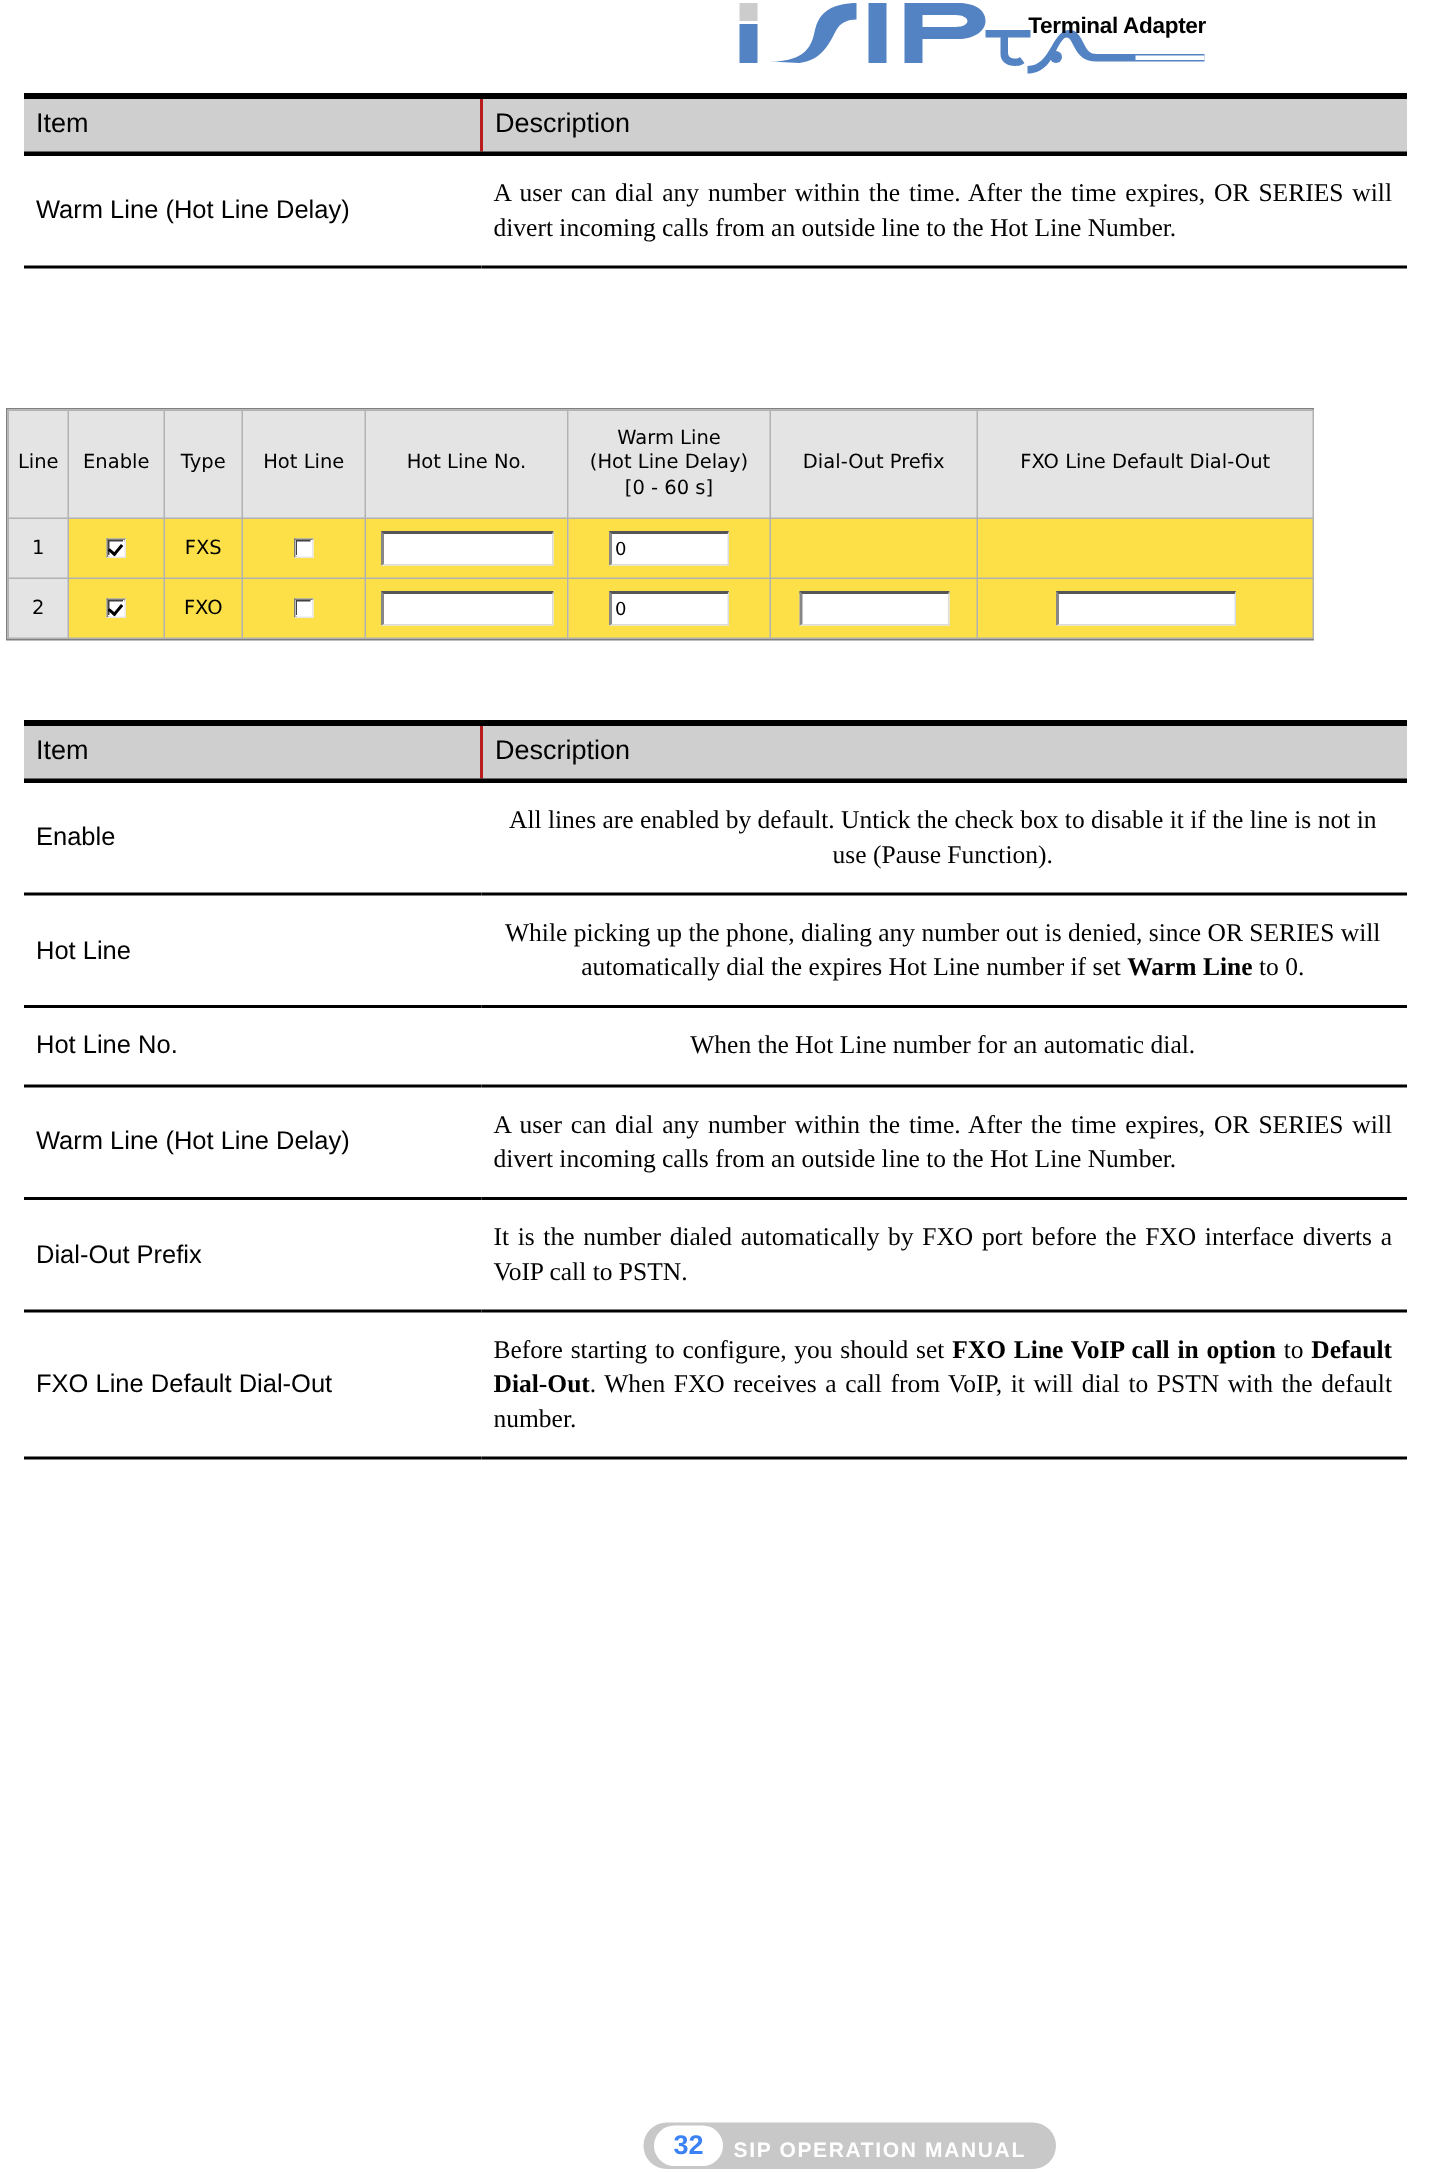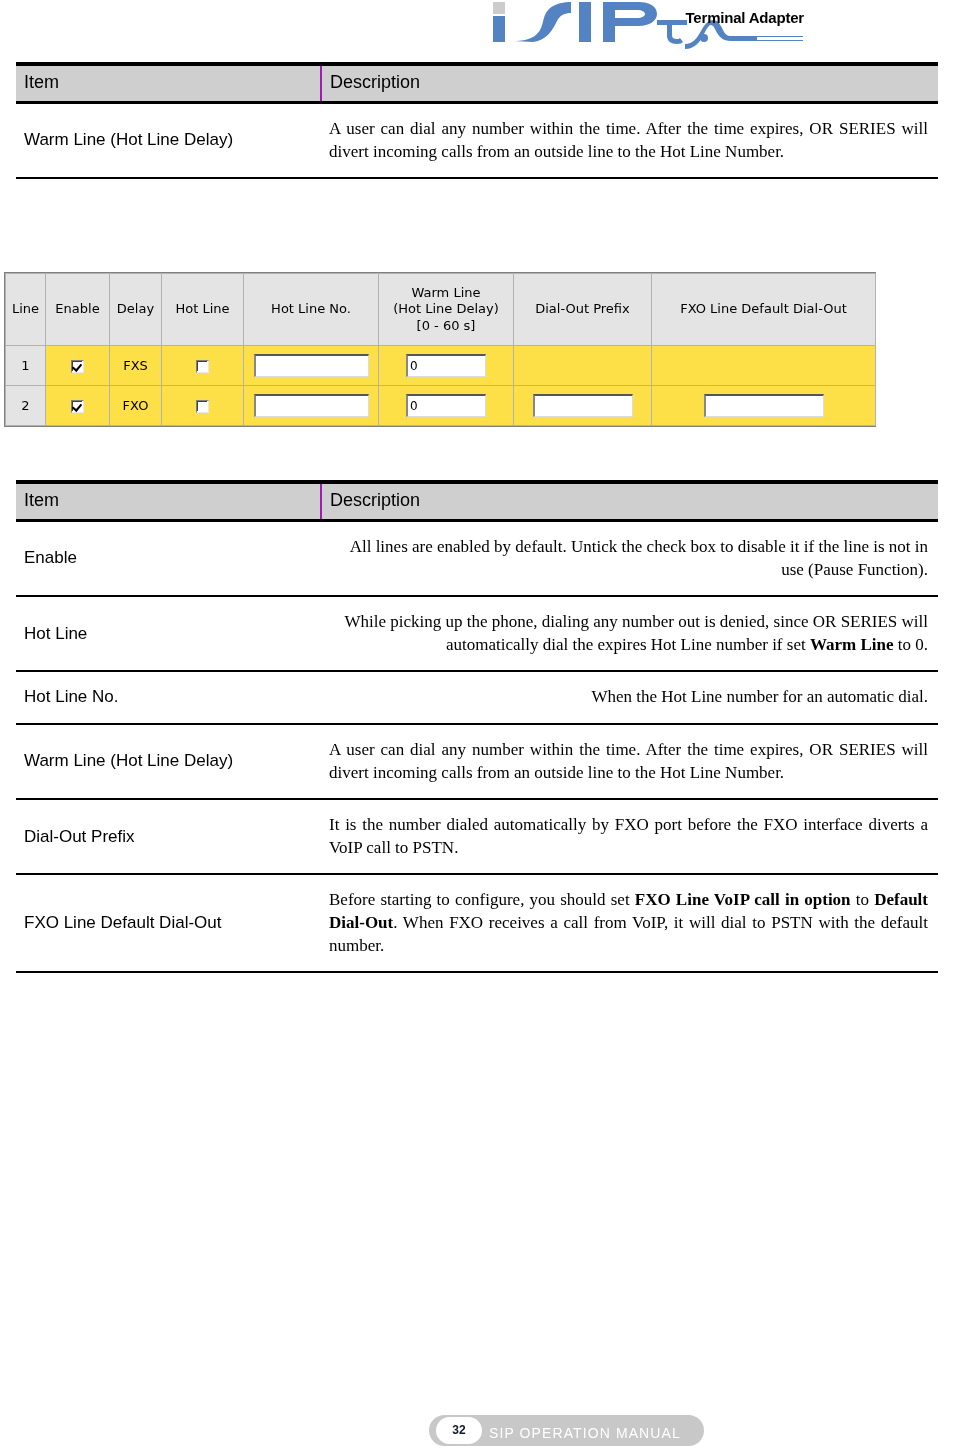--- a/index.html
+++ b/index.html
@@ -62,21 +62,21 @@
   .desc-table thead th {
     background: #cfcfcf;
     text-align: left;
     font-weight: normal;
     font-size: 18px;
     padding: 6px 8px 8px 8px;
     border-bottom: 3px solid #000;
     vertical-align: middle;
   }
   .desc-table thead th.col-item {
-    border-right: 2px solid #a21caf;
+    border-right: 2px solid #b91c1c;
   }
   .desc-table tbody td {
     font-size: 17px;
     line-height: 1.33;
     padding: 14px 8px 14px 8px;
     border-bottom: 2px solid #000;
     vertical-align: middle;
   }
   .desc-table tbody tr:last-child td {
     border-bottom: 2px solid #000;
@@ -84,21 +84,21 @@
   .desc-table td.col-item {
     white-space: nowrap;
   }
   .desc-table td.col-desc {
     text-align: justify;
     text-justify: inter-word;
     padding-right: 10px;
     font-family: Liberation Serif, serif;
   }
   .desc-table td.col-desc.nojust {
-    text-align: right;
+    text-align: center;
   }
   .desc-table col.c-item { width: 305px; }
   .desc-table col.c-desc { width: 617px; }
 
   b, .b { font-weight: bold; }
 
   #table-one { top: 62px; }
   #table-two { top: 480px; }
 
   
@@ -216,33 +216,33 @@
     border-radius: 16px;
   }
   .footer-page-badge {
     position: absolute;
     left: 436px;
     bottom: 4px;
     width: 46px;
     height: 27px;
     background: #ffffff;
     border-radius: 14px;
-    color: #0f172a;
-    font-size: 12px;
+    color: #3b82f6;
+    font-size: 18px;
     font-weight: bold;
     text-align: center;
     line-height: 27px;
     font-family: "Liberation Sans", sans-serif;
   }
   .footer-label {
     position: absolute;
     left: 489px;
     bottom: 7px;
     font-size: 14px;
-    font-weight: normal;
+    font-weight: bold;
     letter-spacing: 1.1px;
     color: #ffffff;
     font-family: "Liberation Sans", sans-serif;
     white-space: nowrap;
   }
 </style>
 </head>
 <body>
 
 <div class="page-header">
@@ -301,21 +301,21 @@
         <col style="width:82px">
       <col style="width:135px">
         <col style="width:135px">
         <col style="width:138px">
         <col style="width:224px">
     </colgroup>
     <thead>
       <tr>
         <th>Line</th>
         <th>Enable</th>
-        <th>Delay</th>
+        <th>Type</th>
         <th>Hot Line</th>
         <th>Hot Line No.</th>
         <th>
           <span class="hdr-sub">Warm Line</span>
           <span class="hdr-sub">(Hot Line Delay)</span>
           <span class="hdr-sub">[0 - 60 s]</span>
         </th>
         <th>Dial-Out Prefix</th>
         <th>FXO Line Default Dial-Out</th>
       </tr>

